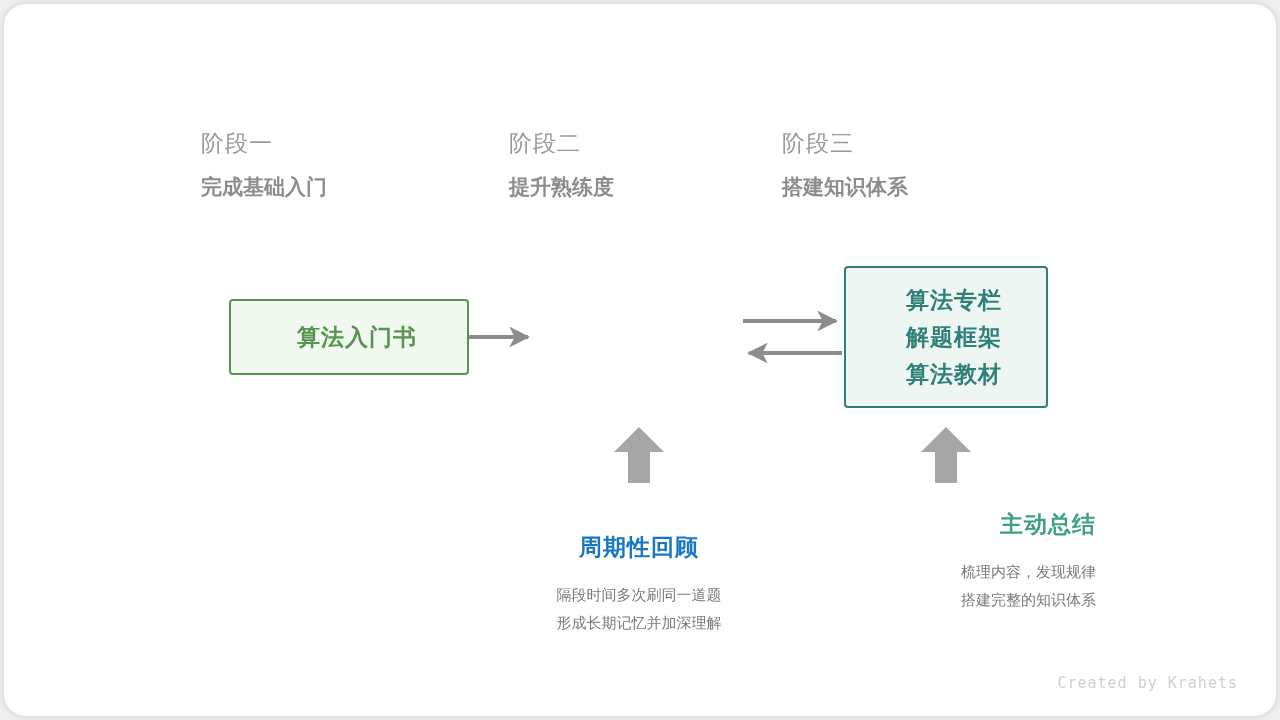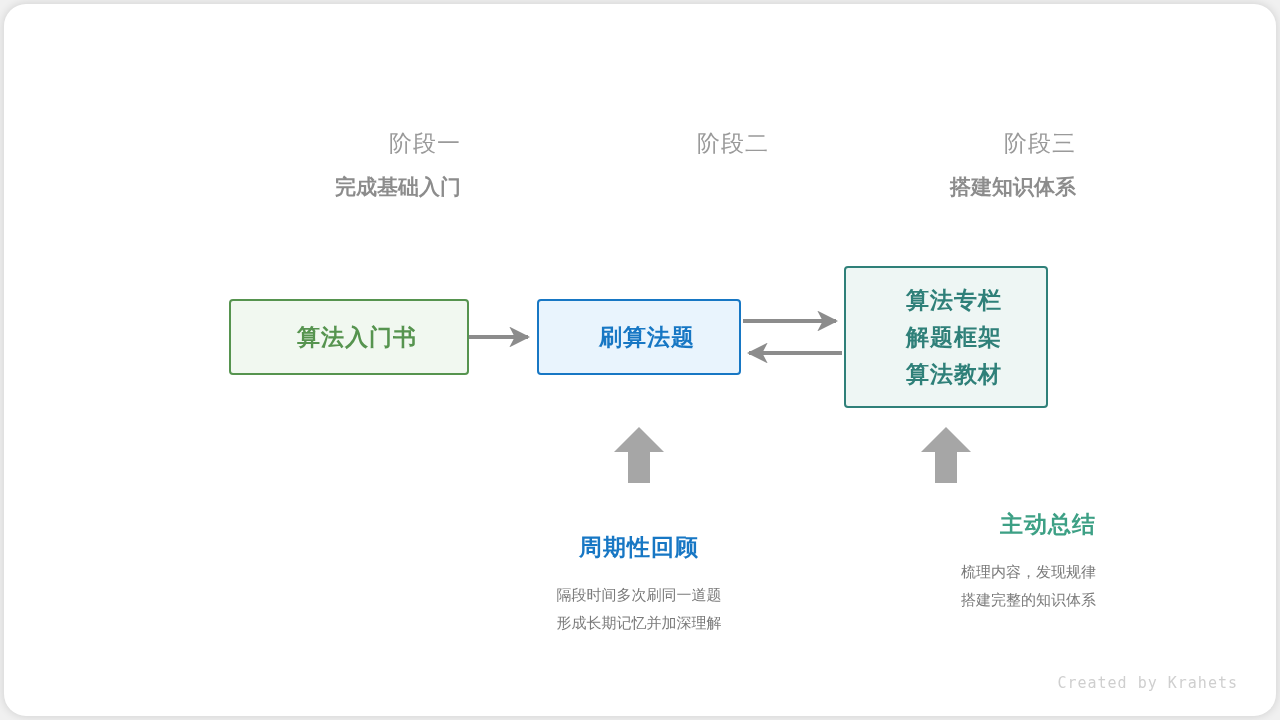--- a/index.html
+++ b/index.html
@@ -28,21 +28,21 @@
     top: 4px;
     width: 1272px;
     height: 712px;
     background: #ffffff;
     border-radius: 22px;
     box-shadow: 0 0 10px rgba(0,0,0,0.14);
   }
 
   .stage-head {
     position: absolute;
-    text-align: right;
+    text-align: left;
     width: 260px;
   }
   .stage-head .stage-no {
     font-size: 23px;
     color: #9a9a9a;
     line-height: 30px;
     letter-spacing: 1px;
     white-space: nowrap;
   }
   .stage-head .stage-title {
@@ -134,23 +134,24 @@
 <div id="canvas">
   <div id="card"></div>
 
   <div class="stage-head" id="stage-1" style="left:201px; top:128px;">
     <div class="stage-no">阶段一</div>
     <div class="stage-title">完成基础入门</div>
   </div>
 
   <div class="stage-head" id="stage-2" style="left:509px; top:128px;">
     <div class="stage-no">阶段二</div>
-  </div>
-
-  <div class="stage-head" id="stage-3" style="left:816px; top:128px;">
+    <div class="stage-title">提升熟练度</div>
+  </div>
+
+  <div class="stage-head" id="stage-3" style="left:782px; top:128px;">
     <div class="stage-no">阶段三</div>
     <div class="stage-title">搭建知识体系</div>
   </div>
 
   <svg class="flow-svg" viewBox="0 0 1280 720" xmlns="http://www.w3.org/2000/svg">
     <defs>
       <marker id="arrow-right" viewBox="0 0 10 10" refX="9" refY="5" markerWidth="5.2" markerHeight="5.2" orient="auto-start-reverse">
         <path d="M 0 0 L 10 5 L 0 10 L 2.6 5 z" fill="#8c8c8c"></path>
       </marker>
     </defs>
@@ -173,23 +174,20 @@
 
     <g>
       <path d="M 935 483 L 935 452 L 921 452 L 946 427 L 971 452 L 957 452 L 957 483 z" fill="#a6a6a6"></path>
     </g>
   </svg>
 
   <div class="node" id="node-book">
     <div class="line">算法入门书</div>
   </div>
 
-  <div class="node" id="node-practice">
-    <div class="line">刷算法题</div>
-  </div>
 
   <div class="node" id="node-resources">
     <div class="line">算法专栏</div>
     <div class="line">解题框架</div>
     <div class="line">算法教材</div>
   </div>
 
   <div class="sub-block" id="sub-review" style="left:489px; top:508px;margin-top:23px;">
     <div class="sub-title">周期性回顾</div>
     <div class="sub-desc">隔段时间多次刷同一道题</div>

